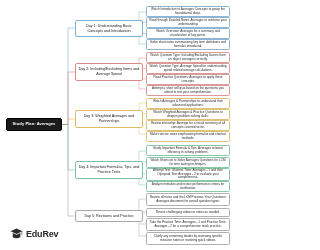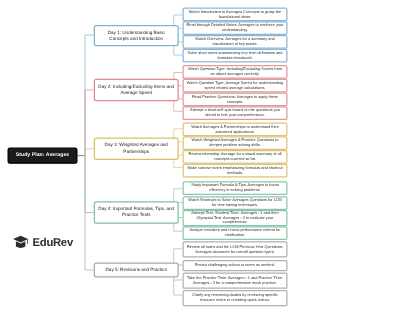--- a/index.html
+++ b/index.html
@@ -2,21 +2,21 @@
 <html><head>
 <meta charset="utf-8">
 <style>
   * { box-sizing: border-box; margin: 0; padding: 0; }
   html, body {
     width: 232px; height: 250px;
     background: #ffffff;
     font-family: "Liberation Sans", sans-serif;
     overflow: hidden;
   }
-  #canvas { position: relative; width: 232px; height: 210px; background: #fff; }
+  #canvas { position: relative; width: 232px; height: 250px; background: #fff; }
 
   svg.wires { position: absolute; inset: 0; width: 232px; height: 250px; pointer-events: none; }
 
   .root-node {
     position: absolute;
     left: 6px; top: 118px;
     width: 56px; height: 13px;
     background: #1b1b1b;
     border: 1px solid #000;
     border-radius: 2px;

